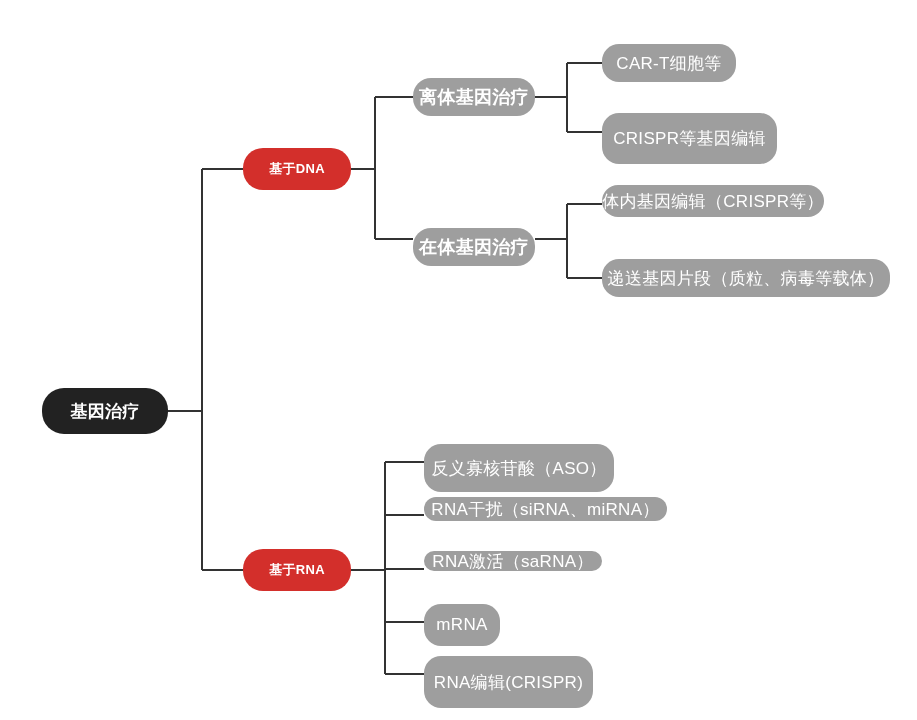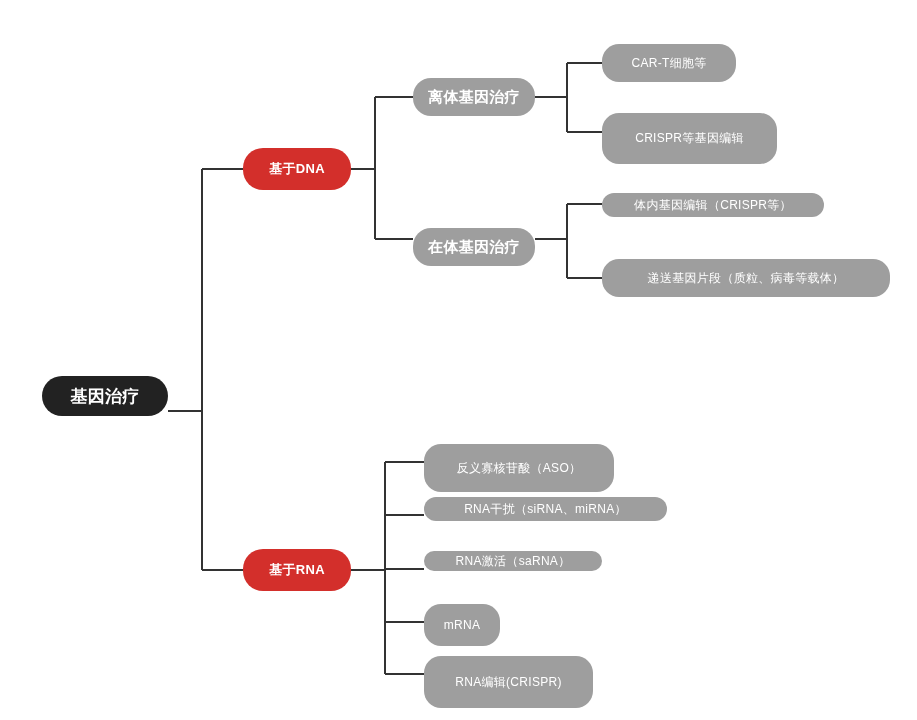--- a/index.html
+++ b/index.html
@@ -41,27 +41,27 @@
   }
   .node-level1 {
     background: #d32f2b;
     border-radius: 20px;
     font-size: 13px;
     font-weight: bold;
   }
   .node-level2 {
     background: #9e9e9e;
     border-radius: 18px;
-    font-size: 15px;
+    font-size: 18px;
     font-weight: bold;
   }
   .node-leaf {
     background: #9e9e9e;
     border-radius: 17px;
-    font-size: 12px;
+    font-size: 17px;
     font-weight: normal;
   }
 </style>
 </head>
 <body>
 
 <div id="canvas">
   <svg id="connectors" viewBox="0 0 917 720" xmlns="http://www.w3.org/2000/svg">
       <line x1="168" y1="411" x2="202" y2="411" stroke="#333333" stroke-width="2" shape-rendering="crispEdges"></line>
       <line x1="202" y1="169" x2="202" y2="570" stroke="#333333" stroke-width="2" shape-rendering="crispEdges"></line>
@@ -81,27 +81,27 @@
       <line x1="202" y1="570" x2="243" y2="570" stroke="#333333" stroke-width="2" shape-rendering="crispEdges"></line>
       <line x1="351" y1="570" x2="385" y2="570" stroke="#333333" stroke-width="2" shape-rendering="crispEdges"></line>
       <line x1="385" y1="462" x2="385" y2="674" stroke="#333333" stroke-width="2" shape-rendering="crispEdges"></line>
       <line x1="385" y1="462" x2="424" y2="462" stroke="#333333" stroke-width="2" shape-rendering="crispEdges"></line>
       <line x1="385" y1="515" x2="424" y2="515" stroke="#333333" stroke-width="2" shape-rendering="crispEdges"></line>
       <line x1="385" y1="569" x2="424" y2="569" stroke="#333333" stroke-width="2" shape-rendering="crispEdges"></line>
       <line x1="385" y1="622" x2="424" y2="622" stroke="#333333" stroke-width="2" shape-rendering="crispEdges"></line>
       <line x1="385" y1="674" x2="424" y2="674" stroke="#333333" stroke-width="2" shape-rendering="crispEdges"></line>
     </svg>
   <div id="nodes">
-      <div class="node node-root" style="left: 42px; top: 376px; width: 126px; height: 40px;">基因治疗</div>
+      <div class="node node-root" style="left: 42px; top: 388px; width: 126px; height: 46px;">基因治疗</div>
       <div class="node node-level1" style="left: 243px; top: 148px; width: 108px; height: 42px;">基于DNA</div>
       <div class="node node-level2" style="left: 413px; top: 78px; width: 122px; height: 38px;">离体基因治疗</div>
       <div class="node node-leaf" style="left: 602px; top: 44px; width: 134px; height: 38px;">CAR-T细胞等</div>
       <div class="node node-leaf" style="left: 602px; top: 113px; width: 175px; height: 51px;">CRISPR等基因编辑</div>
       <div class="node node-level2" style="left: 413px; top: 228px; width: 122px; height: 38px;">在体基因治疗</div>
-      <div class="node node-leaf" style="left: 602px; top: 193px; width: 222px; height: 24px;">体内基因编辑（CRISPR等）</div>
+      <div class="node node-leaf" style="left: 602px; top: 185px; width: 222px; height: 32px;">体内基因编辑（CRISPR等）</div>
       <div class="node node-leaf" style="left: 602px; top: 259px; width: 288px; height: 38px;">递送基因片段（质粒、病毒等载体）</div>
       <div class="node node-level1" style="left: 243px; top: 549px; width: 108px; height: 42px;">基于RNA</div>
       <div class="node node-leaf" style="left: 424px; top: 444px; width: 190px; height: 48px;">反义寡核苷酸（ASO）</div>
       <div class="node node-leaf" style="left: 424px; top: 497px; width: 243px; height: 24px;">RNA干扰（siRNA、miRNA）</div>
       <div class="node node-leaf" style="left: 424px; top: 551px; width: 178px; height: 20px;">RNA激活（saRNA）</div>
       <div class="node node-leaf" style="left: 424px; top: 604px; width: 76px; height: 42px;">mRNA</div>
       <div class="node node-leaf" style="left: 424px; top: 656px; width: 169px; height: 52px;">RNA编辑(CRISPR)</div>
     </div>
 </div>
 

